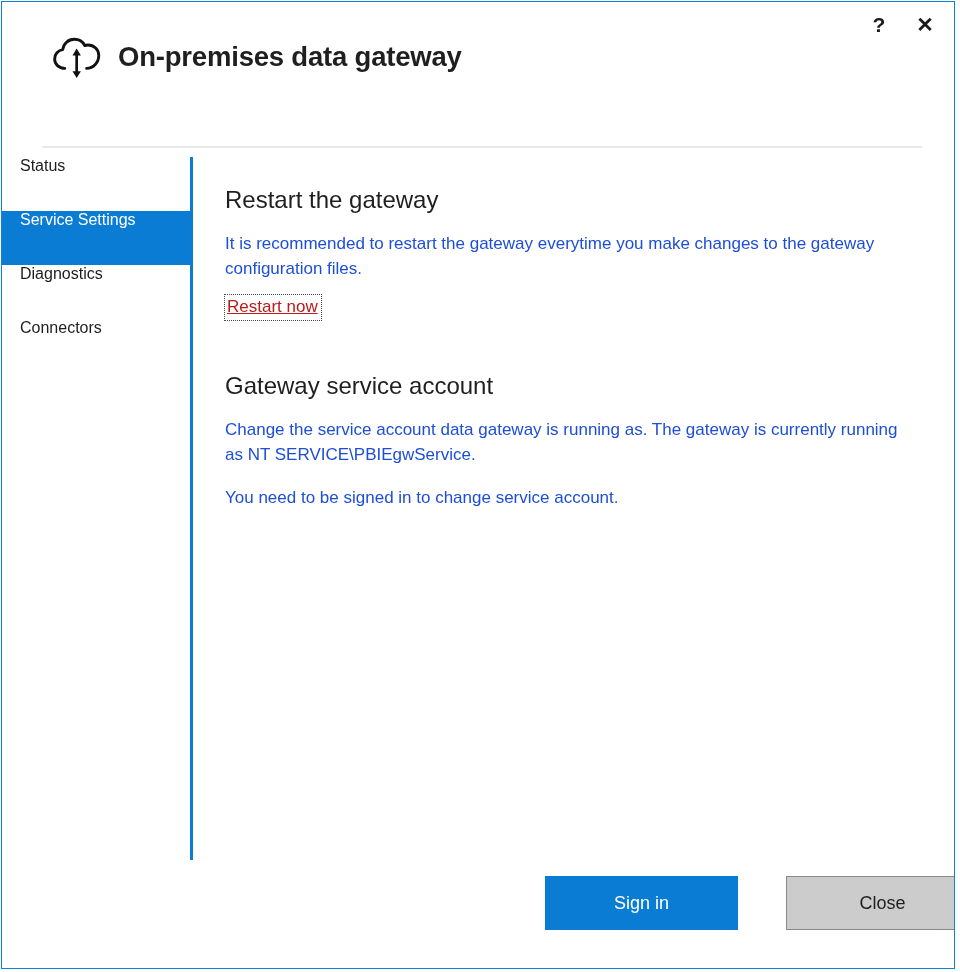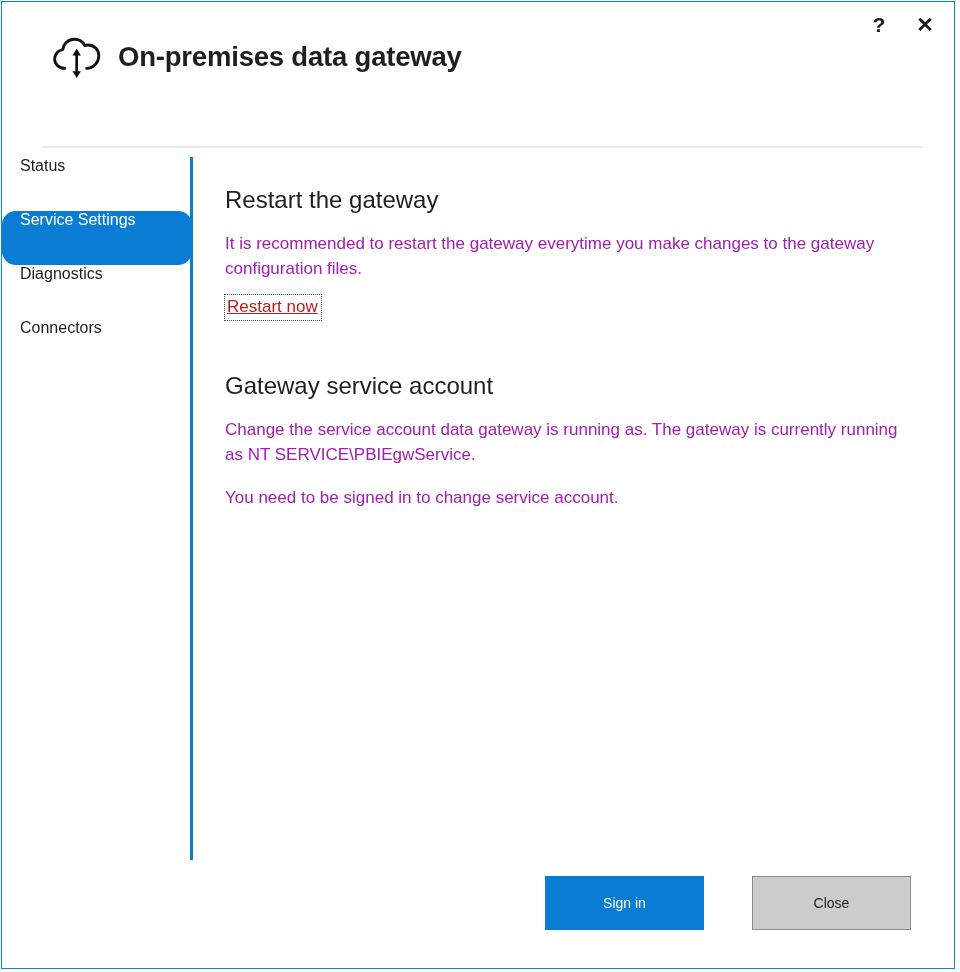--- a/index.html
+++ b/index.html
@@ -102,21 +102,20 @@
     box-sizing: border-box;
     font-size: 16px;
     color: #1d1d1d;
     background: #ffffff;
     cursor: default;
     white-space: nowrap;
   }
   .nav-item.selected {
     background: #0a7cd4;
     color: #ffffff;
-    border-radius: 14px;
   }
   .sidebar-rule {
     position: absolute;
     left: 188px;
     top: 155px;
     width: 3px;
     height: 703px;
     background: #0a7cd4;
   }
 
@@ -129,21 +128,21 @@
   }
   .section-heading {
     font-size: 24px;
     color: #1f1f1f;
     font-weight: 400;
     margin: 16px 0 16px 0;
     line-height: 1.2;
   }
   .body-text {
     font-size: 17px;
-    color: #a21caf;
+    color: #1d4ed8;
     line-height: 25px;
     margin: 0;
     max-width: 695px;
   }
   .section-block { margin-bottom: 0; }
   .gap-1 { height: 14px; }
   .gap-2 { height: 36px; }
   .gap-3 { height: 18px; }
 
   .link-wrap {
@@ -162,23 +161,23 @@
 
   
   .footer {
     position: absolute;
     left: 543px;
     top: 874px;
     display: flex;
     gap: 12px;
   }
   .btn {
-    width: 159px;
+    width: 193px;
     height: 54px;
-    font-size: 14px;
+    font-size: 18px;
     font-family: "Liberation Sans", sans-serif;
     display: flex;
     align-items: center;
     justify-content: center;
     box-sizing: border-box;
     cursor: default;
     padding: 4px;
   }
   .btn-primary {
     background: #0a7cd4;

